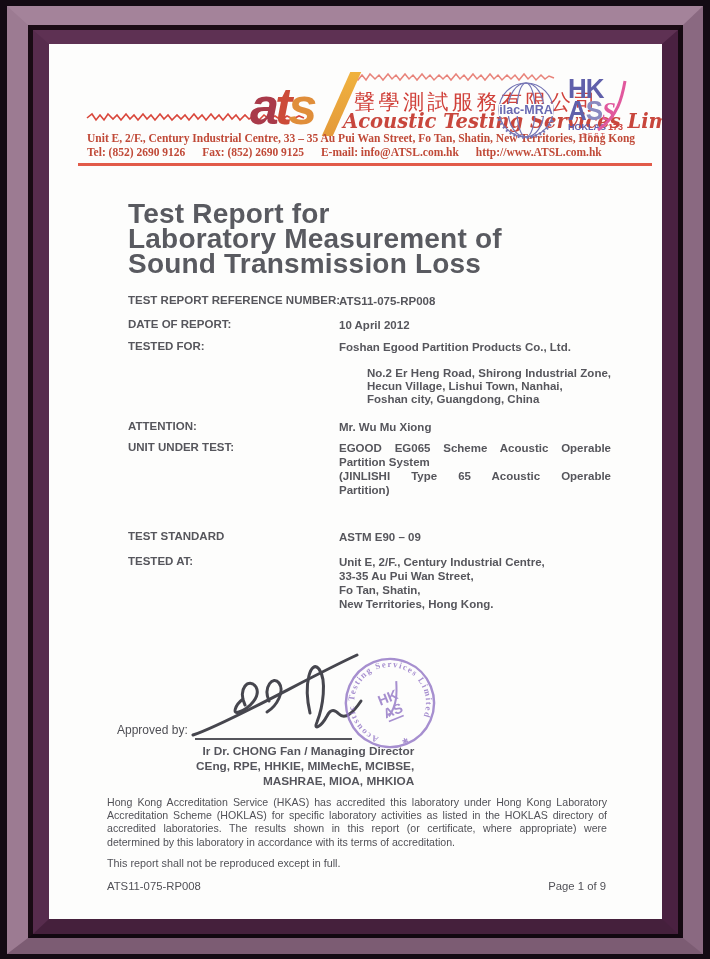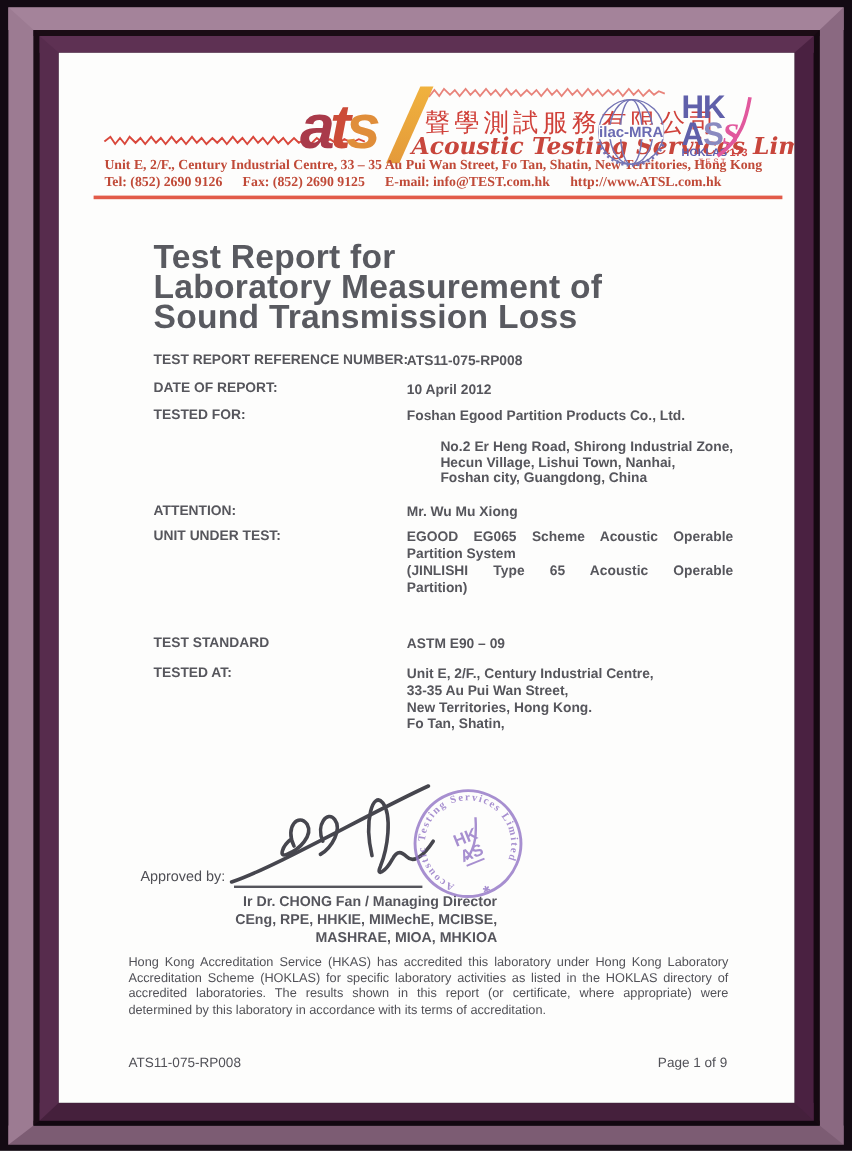--- a/index.html
+++ b/index.html
@@ -89,21 +89,21 @@
             </div>
             <div class="logo-slash"></div>
 
             <div class="co-zh">聲學測試服務有限公司</div>
             <div class="co-en">Acoustic Testing Services Limited</div>
 
             <div class="addr" style="top:88px;">Unit E, 2/F., Century Industrial Centre, 33 – 35 Au Pui Wan Street, Fo Tan, Shatin, New Territories, Hong Kong</div>
             <div class="addr" style="top:102px;">
               <span>Tel: (852) 2690 9126</span>
               <span>Fax: (852) 2690 9125</span>
-              <span>E-mail: info@TEST.com.hk</span>
+              <span>E-mail: info@ATSL.com.hk</span>
               <span>http://www.ATSL.com.hk</span>
             </div>
             <div class="red-rule"></div>
 
             <svg class="ilac-svg" width="62" height="64">
               <g stroke="#7474b4" fill="none" stroke-width="1.2">
                 <circle cx="30" cy="31" r="27"></circle>
                 <ellipse cx="30" cy="31" rx="18" ry="27"></ellipse>
                 <ellipse cx="30" cy="31" rx="9" ry="27"></ellipse>
                 <path d="M 3,40 A 29,29 0 0 0 57,40" stroke-dasharray="1.8,2.6" stroke-width="3"></path>
@@ -174,22 +174,22 @@
               <div class="flabel">TEST STANDARD</div>
               <div class="fvalue">
                   <div class="vline">ASTM E90 – 09</div>
                 </div>
             </div>
             <div class="frow" style="top:511px;">
               <div class="flabel">TESTED AT:</div>
               <div class="fvalue">
                 <div class="vline">Unit E, 2/F., Century Industrial Centre,</div>
                 <div class="vline">33-35 Au Pui Wan Street,</div>
+                <div class="vline">Fo Tan, Shatin,</div>
                 <div class="vline">New Territories, Hong Kong.</div>
-                <div class="vline">Fo Tan, Shatin,</div>
               </div>
             </div>
 
             <svg class="sig-svg" width="175" height="95">
               <g fill="none" stroke="#46464e" stroke-width="3" stroke-linecap="round">
                 <path d="M4,86 C40,74 120,28 168,6"></path>
                 <path d="M56,56 C48,40 60,28 67,38 C72,47 61,59 50,63 C43,66 46,56 54,50"></path>
                 <path d="M80,52 C74,38 84,26 90,34 C96,42 88,57 78,63"></path>
                 <path d="M121,64 C114,34 122,10 130,20 C138,31 134,58 128,73 C124,82 132,78 138,67 C142,59 146,61 150,65 C156,71 164,64 172,52"></path>
               </g>
@@ -213,20 +213,21 @@
                 </text>
                 <text x="50" y="94" font-size="8" fill="#9477c6" text-anchor="middle">✱</text>
                 <text x="50" y="49" font-size="14" font-weight="bold" fill="#9477c6" text-anchor="middle" font-family="Liberation Sans, sans-serif">HK</text>
                 <text x="50" y="63" font-size="14" font-weight="bold" fill="#9477c6" text-anchor="middle" font-family="Liberation Sans, sans-serif">AS</text>
                 <path d="M64,32 C60,44 56,54 44,62" stroke="#9477c6" stroke-width="2" fill="none"></path>
                 <rect x="42" y="66" width="16" height="1.6" fill="#9477c6"></rect>
               </g>
             </svg>
 
             <div class="foot-para">Hong Kong Accreditation Service (HKAS) has accredited this laboratory under Hong Kong Laboratory Accreditation Scheme (HOKLAS) for specific laboratory activities as listed in the HOKLAS directory of accredited laboratories. The results shown in this report (or certificate, where appropriate) were determined by this laboratory in accordance with its terms of accreditation.</div>
+            <div class="foot-note">This report shall not be reproduced except in full.</div>
             <div class="foot-ref">ATS11-075-RP008</div>
             <div class="foot-page">Page 1 of 9</div>
 
           </div>
         </div>
       </div>
     </div>
   </div>
 </div>
 

